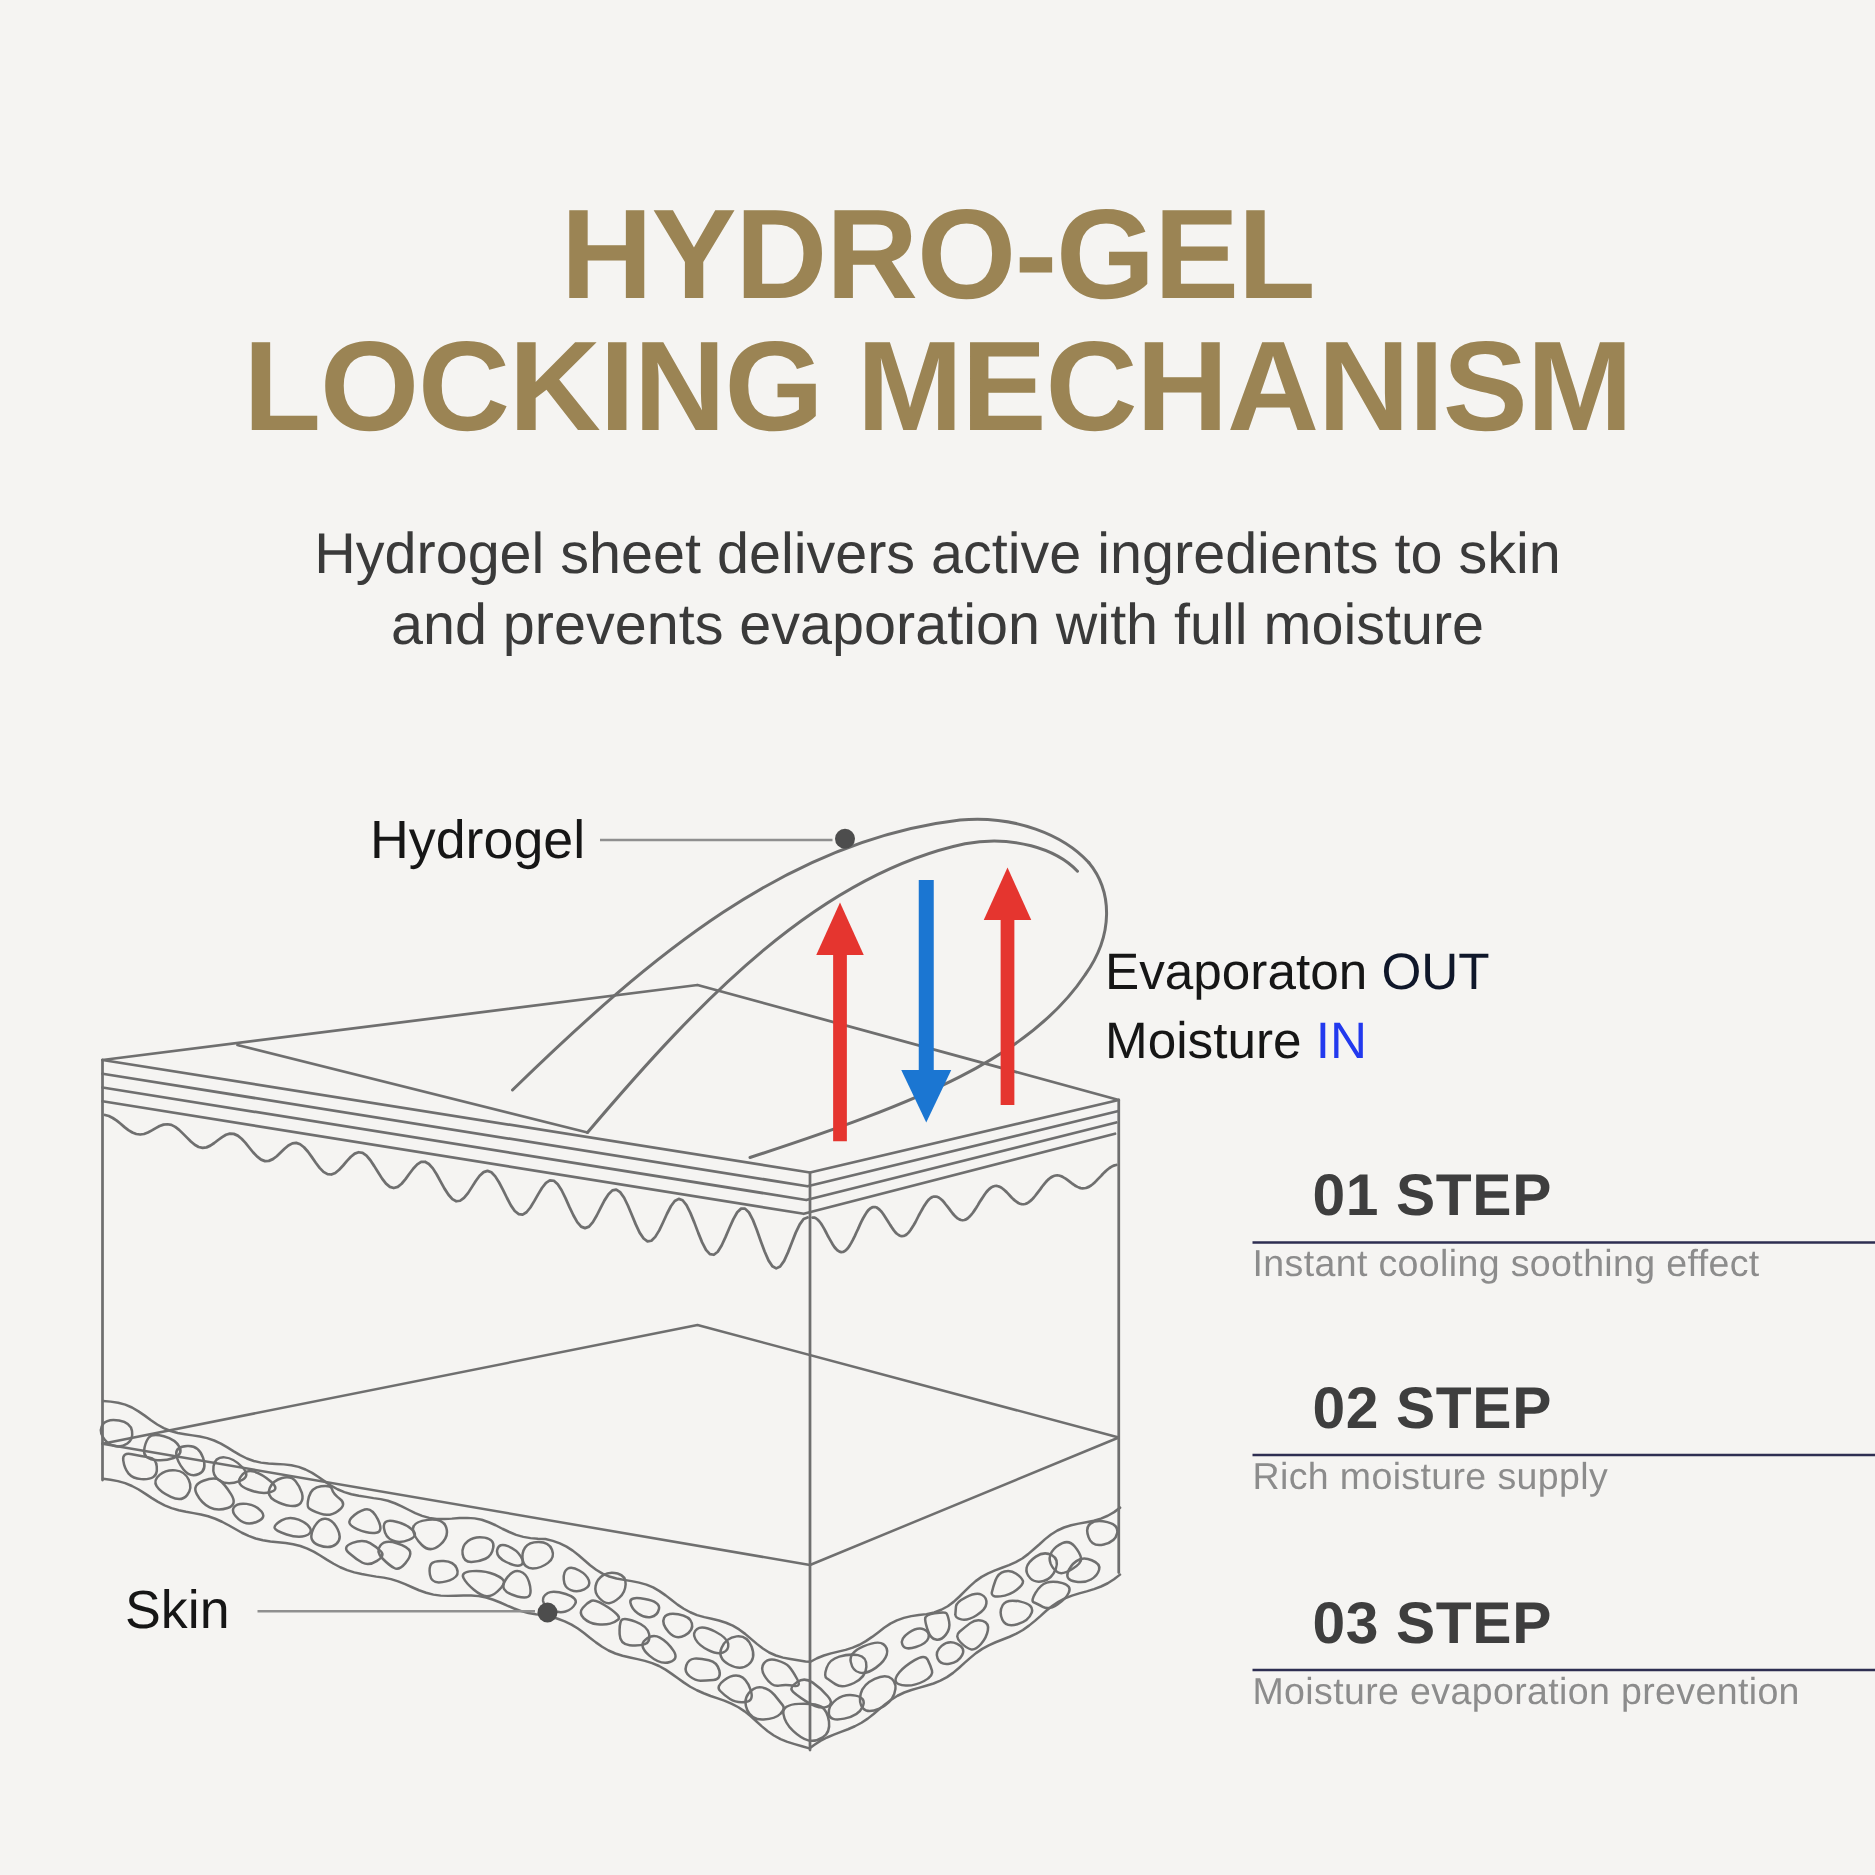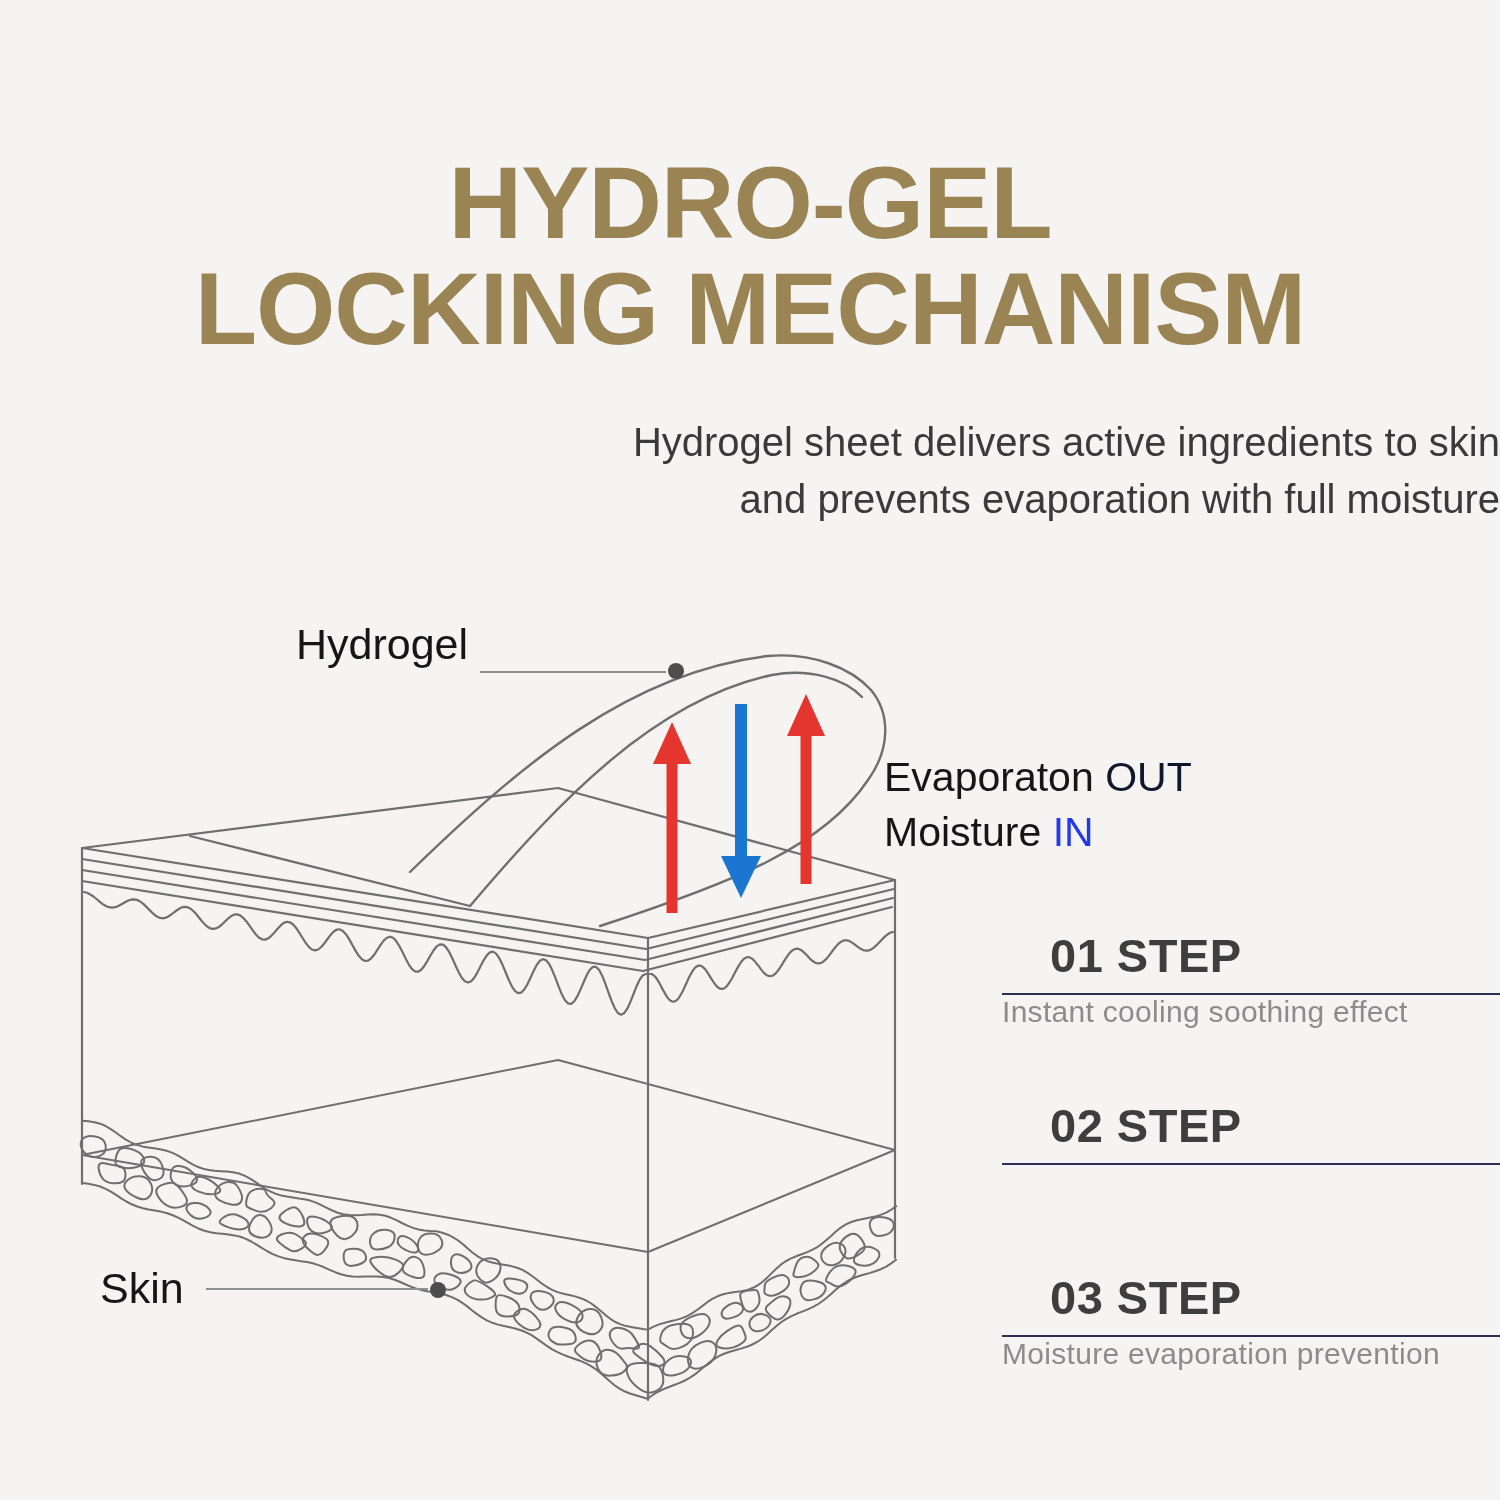--- a/index.html
+++ b/index.html
@@ -3,27 +3,27 @@
 <meta charset="utf-8">
 <style>
   html,body{margin:0;padding:0;}
   body{width:1500px;height:1500px;overflow:hidden;background:#f5f4f2;
        font-family:"Liberation Sans", sans-serif;}
   .canvas{position:relative;width:1500px;height:1500px;background:#f5f4f2;}
 
   .title{position:absolute;left:0;right:0;top:150px;text-align:center;
          color:#9b8454;font-weight:700;font-size:102px;line-height:106px;
          letter-spacing:-1px;}
-  .subtitle{position:absolute;left:0;right:0;top:414px;text-align:right;
-            color:#3a3a3a;font-size:40px;line-height:57px;font-weight:400;}
+  .subtitle{position:absolute;left:0;right:0;top:414px;text-align:center;
+            color:#3a3a3a;font-size:46px;line-height:57px;font-weight:400;}
 
   .diagram-svg{position:absolute;left:0;top:0;width:1500px;height:1500px;}
 
   .dlabel{position:absolute;color:#161616;font-size:43px;line-height:48px;}
-  .hydrogel-label{left:296px;top:620px;}
+  .hydrogel-label{left:296px;top:648px;}
   .skin-label{left:100px;top:1264px;}
 
   .evap-caption{position:absolute;left:884px;top:750px;color:#161616;
                 font-size:41px;line-height:55px;}
   .dir{margin-left:0.28em;}
   .dir-out{color:#0f172a;}
   .dir-in{color:#2239ee;margin-top:12px;}
 
   .step{position:absolute;left:1002px;width:498px;}
   .step-1{top:928px;}
@@ -173,20 +173,21 @@
   </div>
 
   <div class="step step-1">
     <div class="step-title">01 STEP</div>
     <div class="step-divider"></div>
     <div class="step-desc">Instant cooling soothing effect</div>
   </div>
   <div class="step step-2">
     <div class="step-title">02 STEP</div>
     <div class="step-divider"></div>
+    <div class="step-desc">Rich moisture supply</div>
   </div>
   <div class="step step-3">
     <div class="step-title">03 STEP</div>
     <div class="step-divider"></div>
     <div class="step-desc">Moisture evaporation prevention</div>
   </div>
 
 </div>
 
 </body></html>

